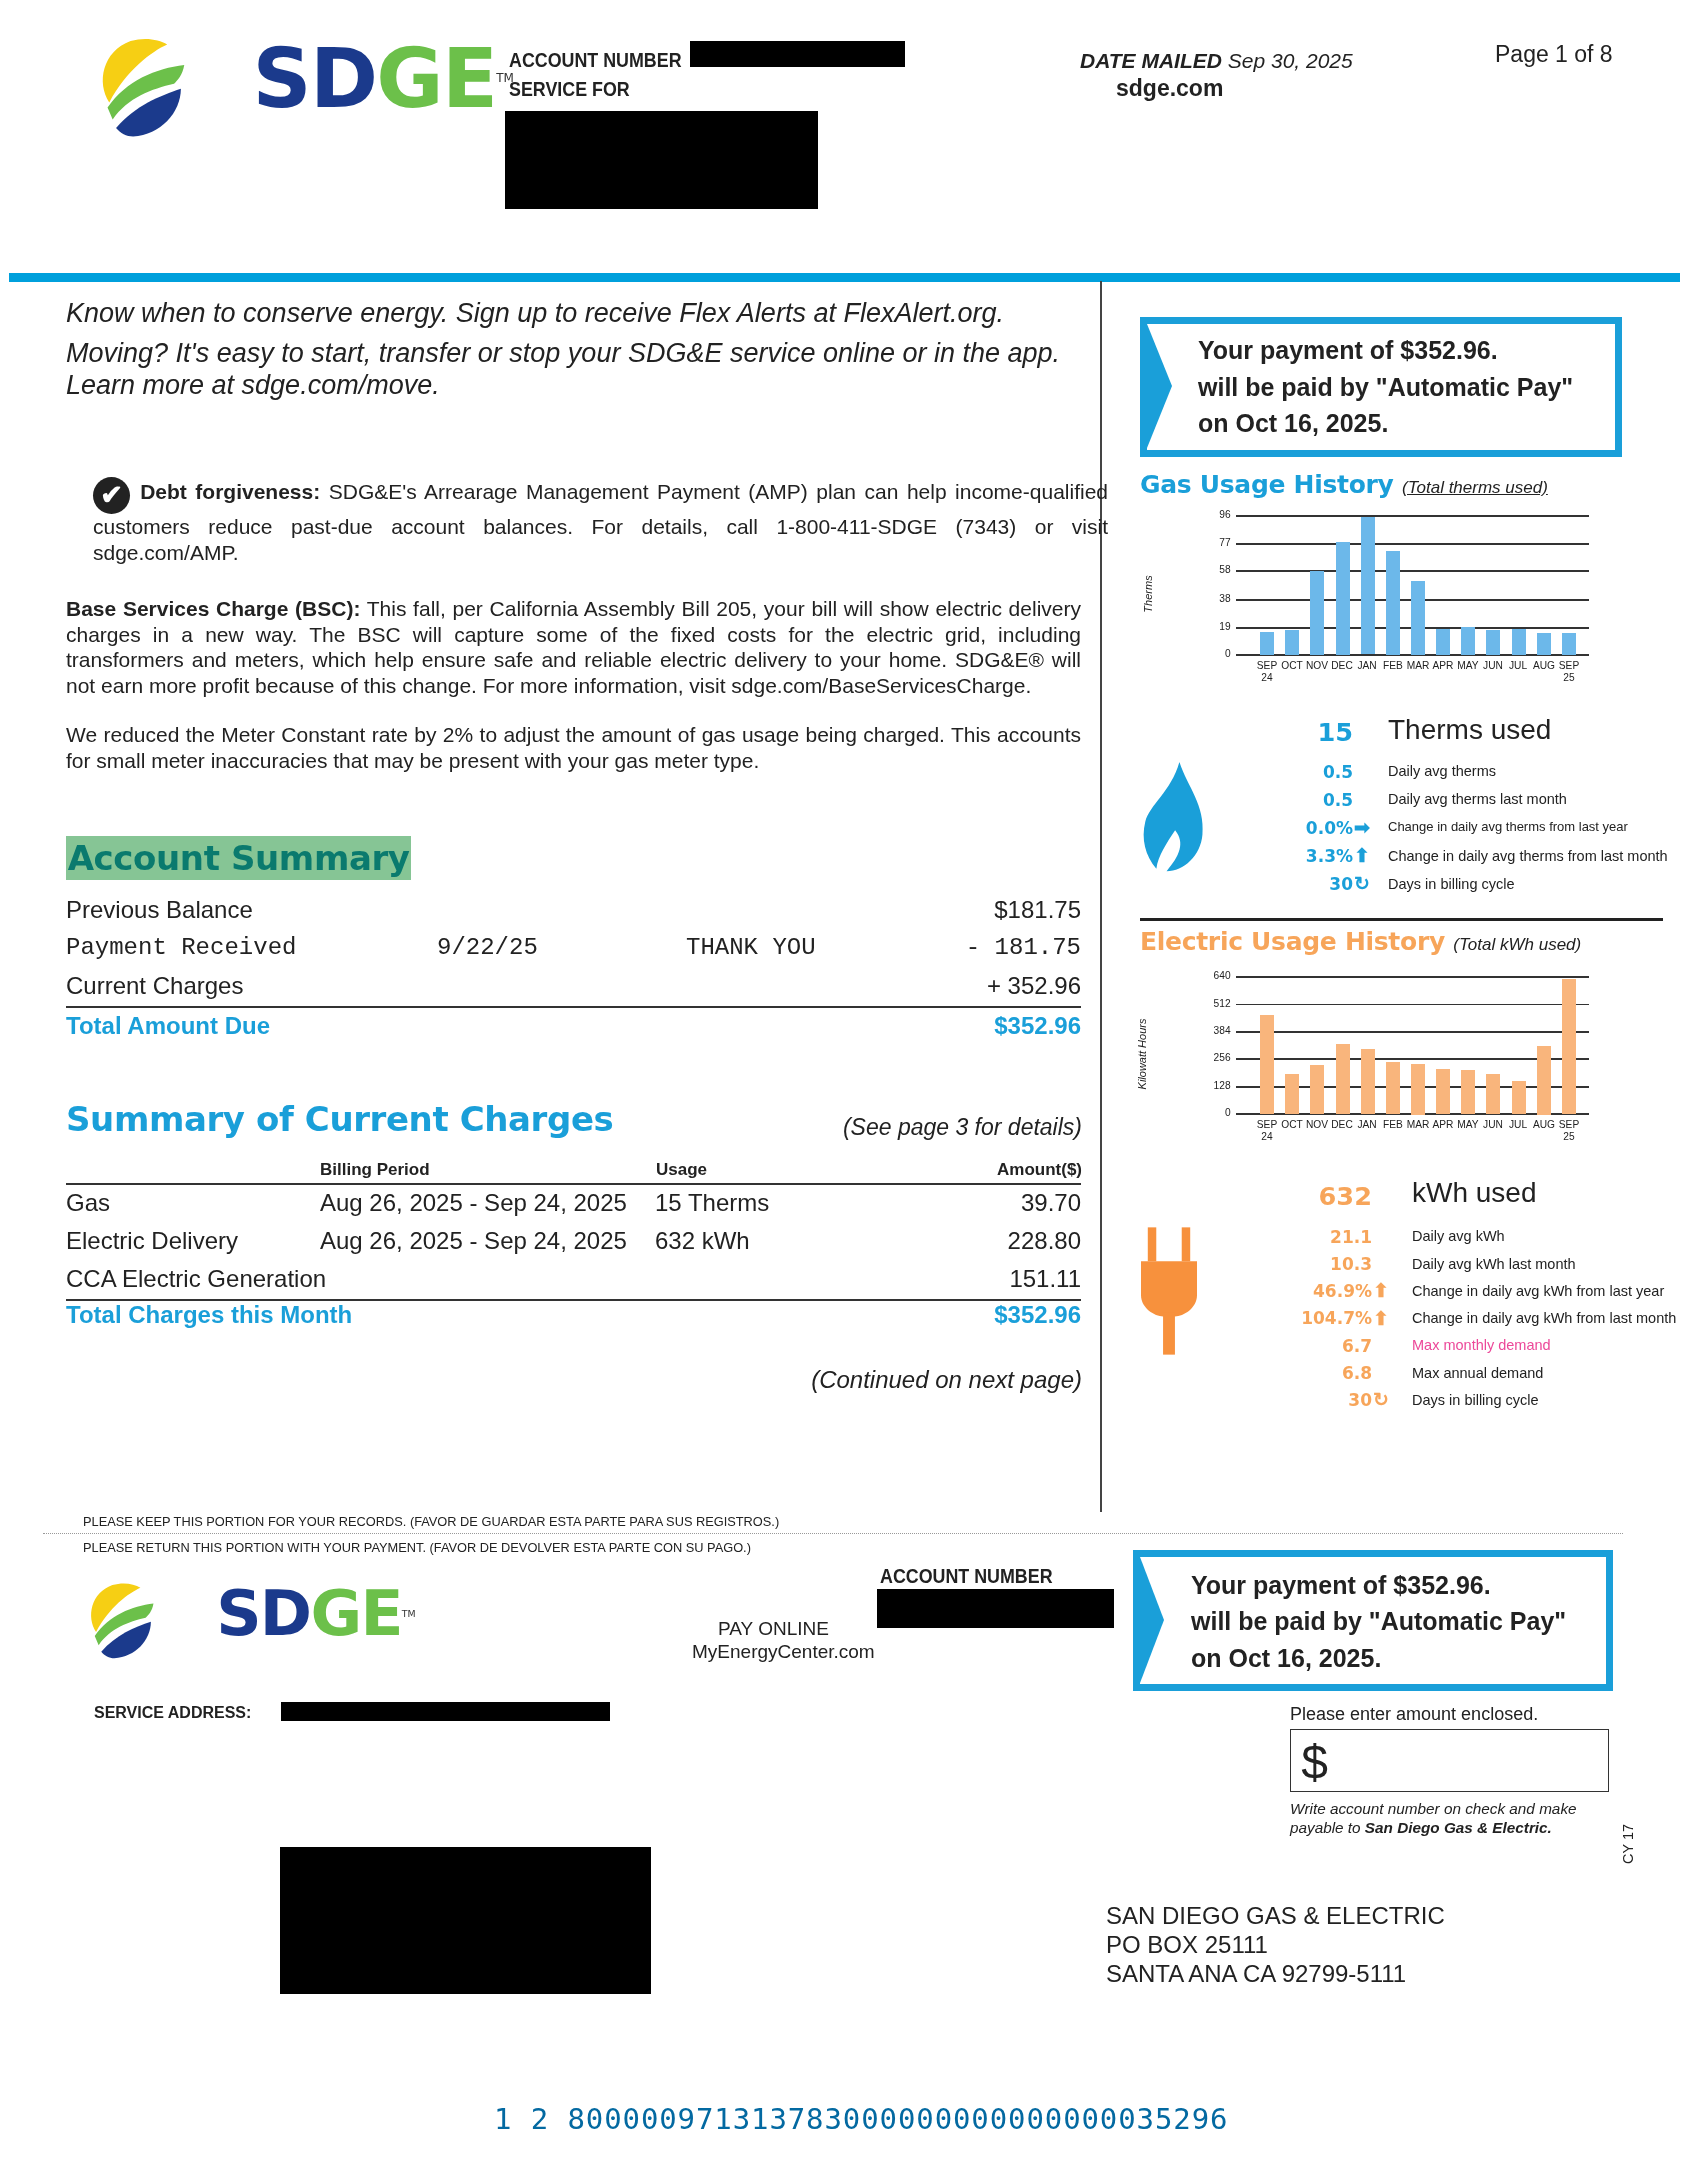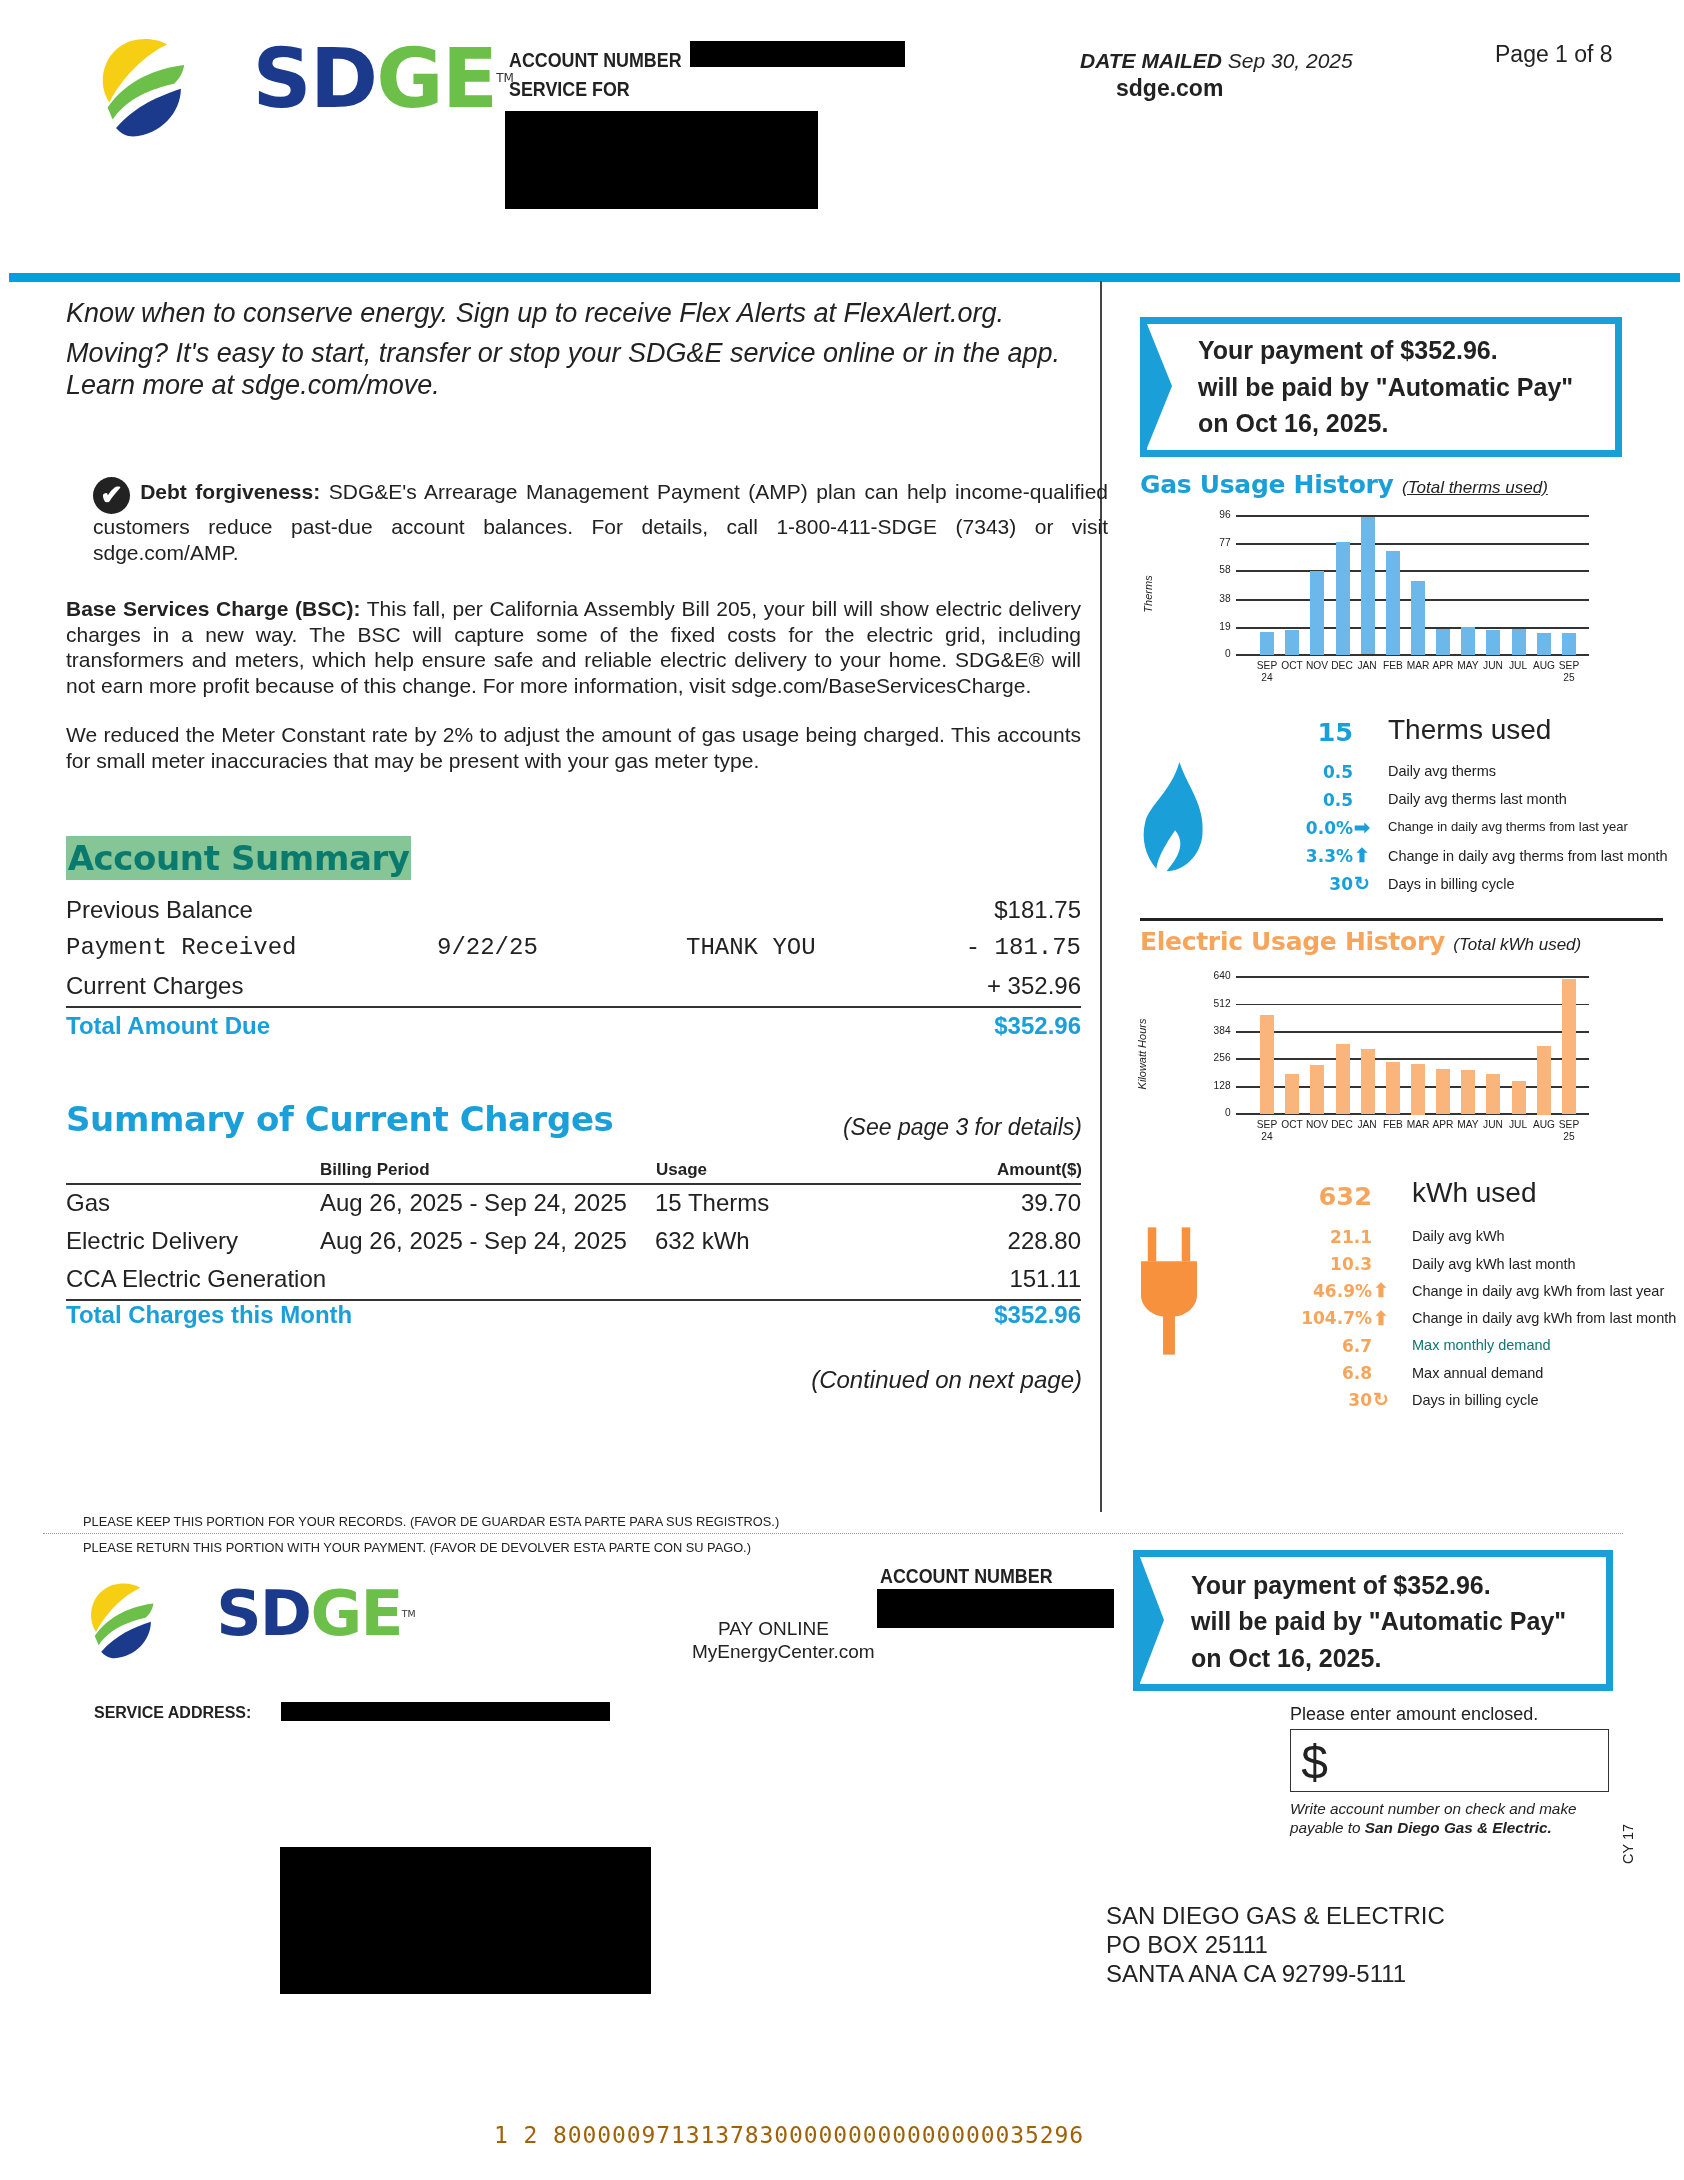--- a/index.html
+++ b/index.html
@@ -39,21 +39,21 @@
   .gridline { position:absolute; left:0; height:1.7px; background:#333; }
   .ytick { position:absolute; font-size:10.2px; text-align:right; width:25.6px; }
   .bar { position:absolute; bottom:0; }
   .xtick { position:absolute; font-size:10.2px; text-align:center; line-height:12px; }
   .ylabel { position:absolute; font-style:italic; font-size:11px; transform:rotate(-90deg); transform-origin:center; white-space:nowrap; }
   
   .stub-small { position:absolute; font-size:12.8px; color:#222; }
   .dotted { position:absolute; left:43px; top:1533px; width:1580px; border-top:1.7px dotted #999; }
   .amount-box { position:absolute; border:1.7px solid #333; }
   .addr { position:absolute; font-size:24px; line-height:29px; color:#222; }
-  .scanline { position:absolute; left:494px; top:2102px; font-family:"DejaVu Sans Mono", monospace; font-size:23px; letter-spacing:0.9px; color:#a16207;margin-top:20px; }
+  .scanline { position:absolute; left:494px; top:2102px; font-family:"DejaVu Sans Mono", monospace; font-size:29px; letter-spacing:0.9px; color:#0369a1; }
 </style>
 </head>
 <body>
 
 <div class="logo-wrap" style="left:92px; top:36px; height:107px;">
   <svg width="101" height="104" viewBox="0 0 118 122">
     <path d="M20 78 C5 55 12 18 45 6 C62 1 78 4 88 10 C70 18 40 40 20 78 Z" fill="#f6cf14"></path>
     <path d="M18 84 C40 52 75 38 108 34 C106 46 100 52 96 56 C70 62 42 72 24 98 Z" fill="#6cc04a"></path>
     <path d="M28 108 C50 82 80 70 104 62 C104 90 80 116 48 118 C40 118 33 114 28 108 Z" fill="#1b3a8c"></path>
   </svg>
@@ -346,21 +346,21 @@
     <div style="position: absolute; left: 1412px; top: 1228px; font-size: 14.5px; color: rgb(34, 34, 34); white-space: nowrap;">Daily avg kWh</div>
     <div style="position: absolute; right: 313px; top: 1254px; color: rgb(247, 165, 90); font-weight: bold; font-family: &quot;DejaVu Sans&quot;, sans-serif; font-size: 17px; white-space: nowrap;">10.3</div>
     <div style="position: absolute; left: 1412px; top: 1256px; font-size: 14.5px; color: rgb(34, 34, 34); white-space: nowrap;">Daily avg kWh last month</div>
     <div style="position: absolute; right: 313px; top: 1281px; color: rgb(247, 165, 90); font-weight: bold; font-family: &quot;DejaVu Sans&quot;, sans-serif; font-size: 17px; white-space: nowrap;">46.9%</div>
     <div style="position: absolute; left: 1373px; top: 1279px; color: rgb(247, 165, 90); font-size: 19px; font-weight: bold;">⬆</div>
     <div style="position: absolute; left: 1412px; top: 1283px; font-size: 14.5px; color: rgb(34, 34, 34); white-space: nowrap;">Change in daily avg kWh from last year</div>
     <div style="position: absolute; right: 313px; top: 1308px; color: rgb(247, 165, 90); font-weight: bold; font-family: &quot;DejaVu Sans&quot;, sans-serif; font-size: 17px; white-space: nowrap;">104.7%</div>
     <div style="position: absolute; left: 1373px; top: 1307px; color: rgb(247, 165, 90); font-size: 19px; font-weight: bold;">⬆</div>
     <div style="position: absolute; left: 1412px; top: 1310px; font-size: 14.5px; color: rgb(34, 34, 34); white-space: nowrap;">Change in daily avg kWh from last month</div>
     <div style="position: absolute; right: 313px; top: 1336px; color: rgb(247, 165, 90); font-weight: bold; font-family: &quot;DejaVu Sans&quot;, sans-serif; font-size: 17px; white-space: nowrap;">6.7</div>
-    <div style="position: absolute; left: 1412px; top: 1337px; font-size: 14.5px; color: #0f766e; white-space: nowrap;">Max monthly demand</div>
+    <div style="position: absolute; left: 1412px; top: 1337px; font-size: 14.5px; color: #ec4899; white-space: nowrap;">Max monthly demand</div>
     <div style="position: absolute; right: 313px; top: 1363px; color: rgb(247, 165, 90); font-weight: bold; font-family: &quot;DejaVu Sans&quot;, sans-serif; font-size: 17px; white-space: nowrap;">6.8</div>
     <div style="position: absolute; left: 1412px; top: 1365px; font-size: 14.5px; color: rgb(34, 34, 34); white-space: nowrap;">Max annual demand</div>
     <div style="position: absolute; right: 313px; top: 1390px; color: rgb(247, 165, 90); font-weight: bold; font-family: &quot;DejaVu Sans&quot;, sans-serif; font-size: 17px; white-space: nowrap;">30</div>
     <div style="position: absolute; left: 1373px; top: 1388px; color: rgb(247, 165, 90); font-size: 19px; font-weight: bold;">↻</div>
     <div style="position: absolute; left: 1412px; top: 1392px; font-size: 14.5px; color: rgb(34, 34, 34); white-space: nowrap;">Days in billing cycle</div>
   </div>
 
 <div class="stub-small" style="left:83px; top:1514px;">PLEASE KEEP THIS PORTION FOR YOUR RECORDS. (FAVOR DE GUARDAR ESTA PARTE PARA SUS REGISTROS.)</div>
 <div class="dotted"></div>
 <div class="stub-small" style="left:83px; top:1540px;">PLEASE RETURN THIS PORTION WITH YOUR PAYMENT. (FAVOR DE DEVOLVER ESTA PARTE CON SU PAGO.)</div>

